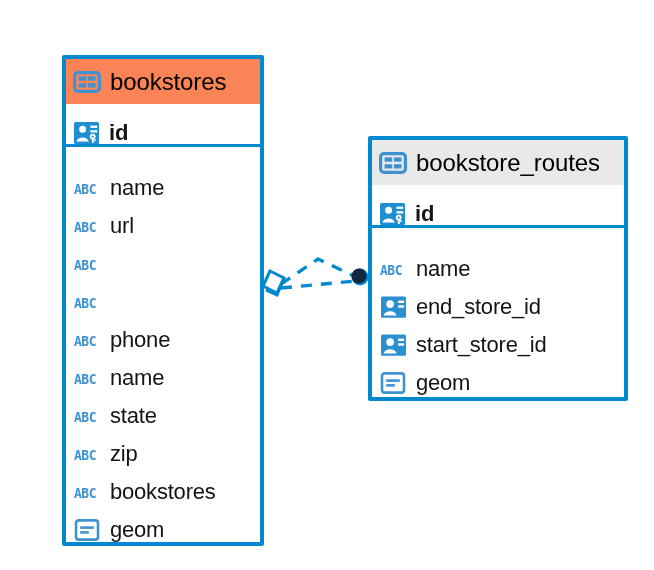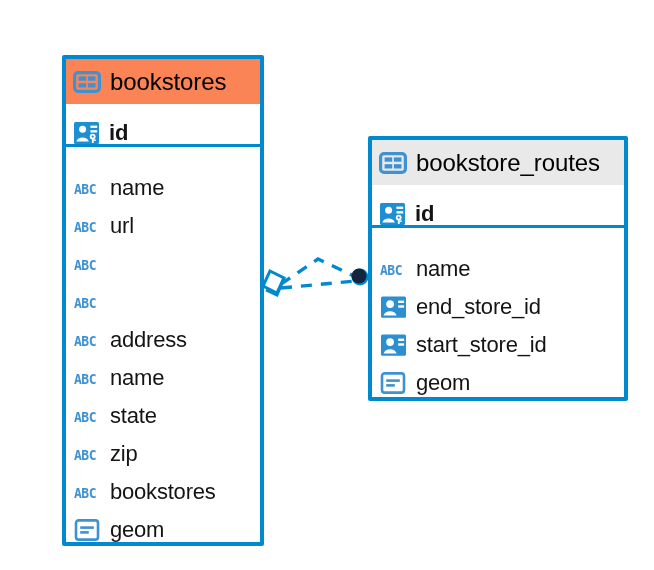--- a/index.html
+++ b/index.html
@@ -197,21 +197,21 @@
       <div class="field-row">
         <span class="abc-icon">ABC</span>
       </div>
 
       <div class="field-row">
         <span class="abc-icon">ABC</span>
       </div>
 
       <div class="field-row">
         <span class="abc-icon">ABC</span>
-        <span class="field-label">address</span>
+        <span class="field-label">phone</span>
       </div>
 
       <div class="field-row">
         <span class="abc-icon">ABC</span>
         <span class="field-label">name</span>
       </div>
 
       <div class="field-row">
         <span class="abc-icon">ABC</span>
         <span class="field-label">state</span>

